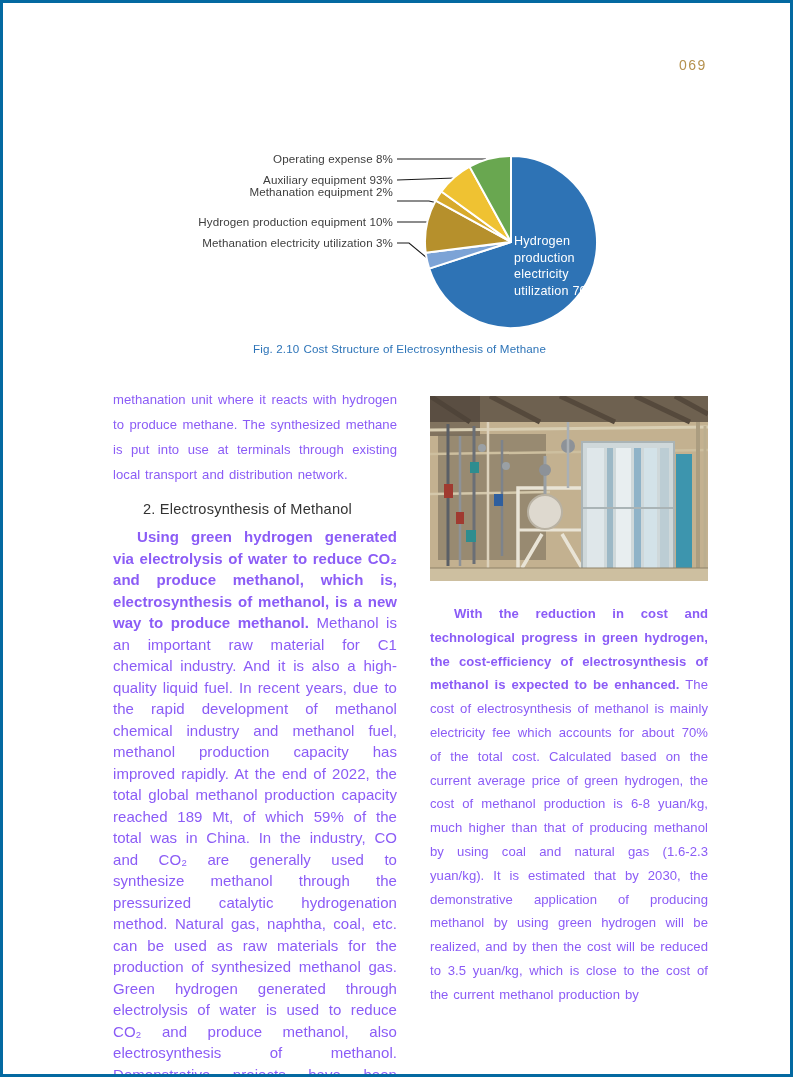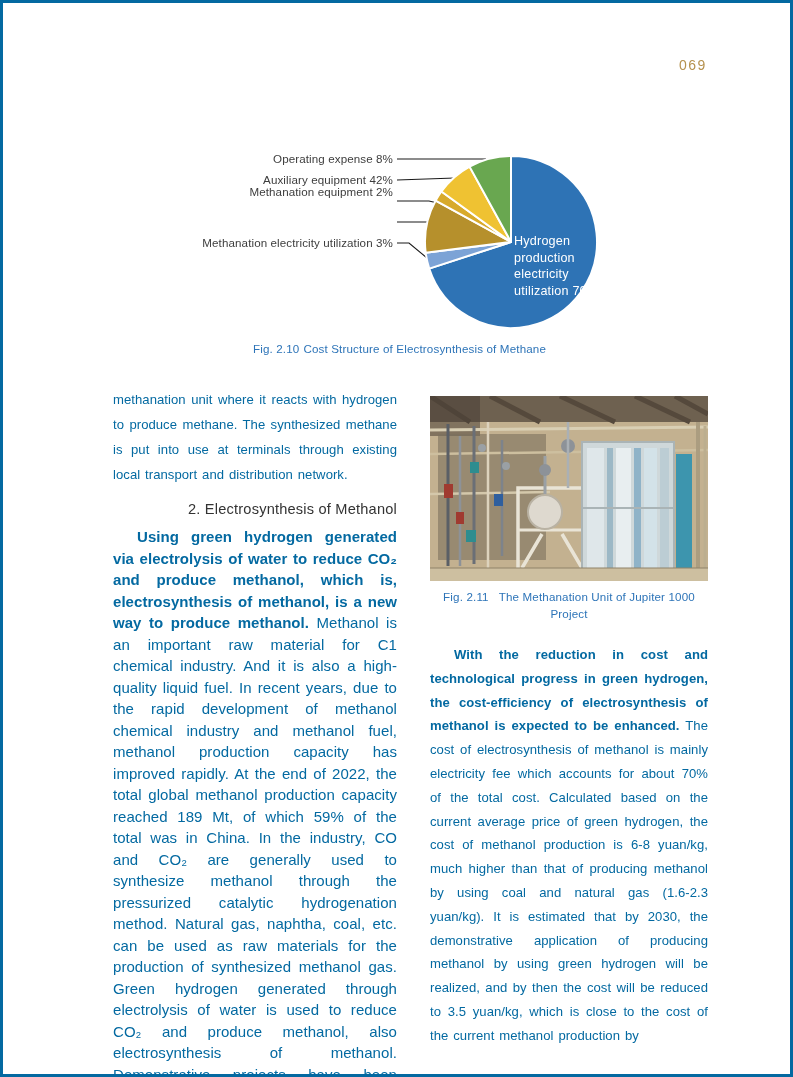--- a/index.html
+++ b/index.html
@@ -25,27 +25,27 @@
     white-space:pre-line; letter-spacing:0.2px;
   }
   .caption { color:#2d74b8; font-size:11.6px; letter-spacing:0.15px; }
   .caption210 { position:absolute; left:0; top:339px; width:793px; text-align:center; }
   .fig-label { margin-right:4px; }
   
   .col { position:absolute; }
   .col-left  { left:110px; top:384px; width:284px; }
   .col-right { left:427px; top:393px; width:278px; }
   .body {
-    margin:0; color:#0369a1; font-size:13.1px; text-align:justify;
+    margin:0; color:#8b5cf6; font-size:13.1px; text-align:justify;
     word-spacing:1.2px; letter-spacing:0.05px;
   }
   .p1 { line-height:25px; }
   .heading {
     margin:14px 0 9px 0; padding-left:30px;
-    font-size:14.6px; font-weight:normal; color:#333333; letter-spacing:0.2px;text-align:right;
+    font-size:14.6px; font-weight:normal; color:#333333; letter-spacing:0.2px;
   }
   .p2 { line-height:21.5px; text-indent:24px; font-size:15px; }
   .lead { font-weight:bold; }
   .photo { display:block; width:278px; height:185px; }
   .caption211 { margin-top:7px; text-align:center; line-height:17px; }
   .caption211 .fig-label { margin-right:10px; }
   .p3 { margin-top:21px; line-height:23.8px; text-indent:24px; }
 </style>
 </head>
 <body>
@@ -65,22 +65,23 @@
       </g>
 
     <path d="M 508 109 L 508.00 23.00 A 86 86 0 1 1 426.21 135.58 Z" fill="#2e73b5" stroke="#ffffff" stroke-width="2" stroke-linejoin="round"></path>
         <path d="M 508 109 L 426.21 135.58 A 86 86 0 0 1 422.68 119.78 Z" fill="#7ca3d6" stroke="#ffffff" stroke-width="2" stroke-linejoin="round"></path>
         <path d="M 508 109 L 422.68 119.78 A 86 86 0 0 1 432.64 67.57 Z" fill="#b6902c" stroke="#ffffff" stroke-width="2" stroke-linejoin="round"></path>
         <path d="M 508 109 L 432.64 67.57 A 86 86 0 0 1 438.42 58.45 Z" fill="#d8aa2b" stroke="#ffffff" stroke-width="2" stroke-linejoin="round"></path>
         <path d="M 508 109 L 438.42 58.45 A 86 86 0 0 1 466.57 33.64 Z" fill="#efc232" stroke="#ffffff" stroke-width="2" stroke-linejoin="round"></path>
         <path d="M 508 109 L 466.57 33.64 A 86 86 0 0 1 508.00 23.00 Z" fill="#69a750" stroke="#ffffff" stroke-width="2" stroke-linejoin="round"></path>
       </svg>
     <div class="callout" style="top:19px">Operating expense 8%</div>
-    <div class="callout" style="top:40px">Auxiliary equipment 42%</div>
+    <div class="callout" style="top:40px">Auxiliary equipment 93%</div>
     <div class="callout" style="top:52px">Methanation equipment 2%</div>
+    <div class="callout" style="top:82px">Hydrogen production equipment 10%</div>
     <div class="callout" style="top:103px">Methanation electricity utilization 3%</div>
     <div class="pie-center-label">Hydrogen
 production
 electricity
 utilization 70%</div>
   </div>
 
   <div class="caption caption210">
     <span class="fig-label">Fig. 2.10</span><span>Cost Structure of Electrosynthesis of Methane</span>
   </div>
@@ -128,19 +129,16 @@
       <rect x="204" y="52" width="7" height="120" fill="#8fb3c8"></rect>
       <rect x="214" y="52" width="13" height="120" fill="#d3e2e8"></rect>
       <rect x="230" y="52" width="9" height="120" fill="#bccdd4"></rect>
       <line x1="152" y1="112" x2="244" y2="112" stroke="#aab4b6" stroke-width="2"></line>
       <rect x="246" y="58" width="16" height="114" fill="#3d95ae"></rect>
       <line x1="268" y1="26" x2="268" y2="176" stroke="#ab9d80" stroke-width="4"></line>
       <line x1="275" y1="30" x2="275" y2="176" stroke="#bcae8f" stroke-width="3"></line>
       <rect x="0" y="172" width="278" height="13" fill="#cdbfa0"></rect>
       <line x1="0" y1="172" x2="278" y2="172" stroke="#8f8268" stroke-width="1"></line>
     </svg>
-    <div class="caption caption211">
-      <span class="fig-label">Fig. 2.11</span><span>The Methanation Unit of Jupiter 1000 Project</span>
-    </div>
     <p class="body p3"><span class="lead">With the reduction in cost and technological progress in green hydrogen, the cost-efficiency of electrosynthesis of methanol is expected to be enhanced.</span><span> The cost of electrosynthesis of methanol is mainly electricity fee which accounts for about 70% of the total cost. Calculated based on the current average price of green hydrogen, the cost of methanol production is 6-8 yuan/kg, much higher than that of producing methanol by using coal and natural gas (1.6-2.3 yuan/kg). It is estimated that by 2030, the demonstrative application of producing methanol by using green hydrogen will be realized, and by then the cost will be reduced to 3.5 yuan/kg, which is close to the cost of the current methanol production by</span></p>
   </div>
 
 </div>
 
 </body></html>

